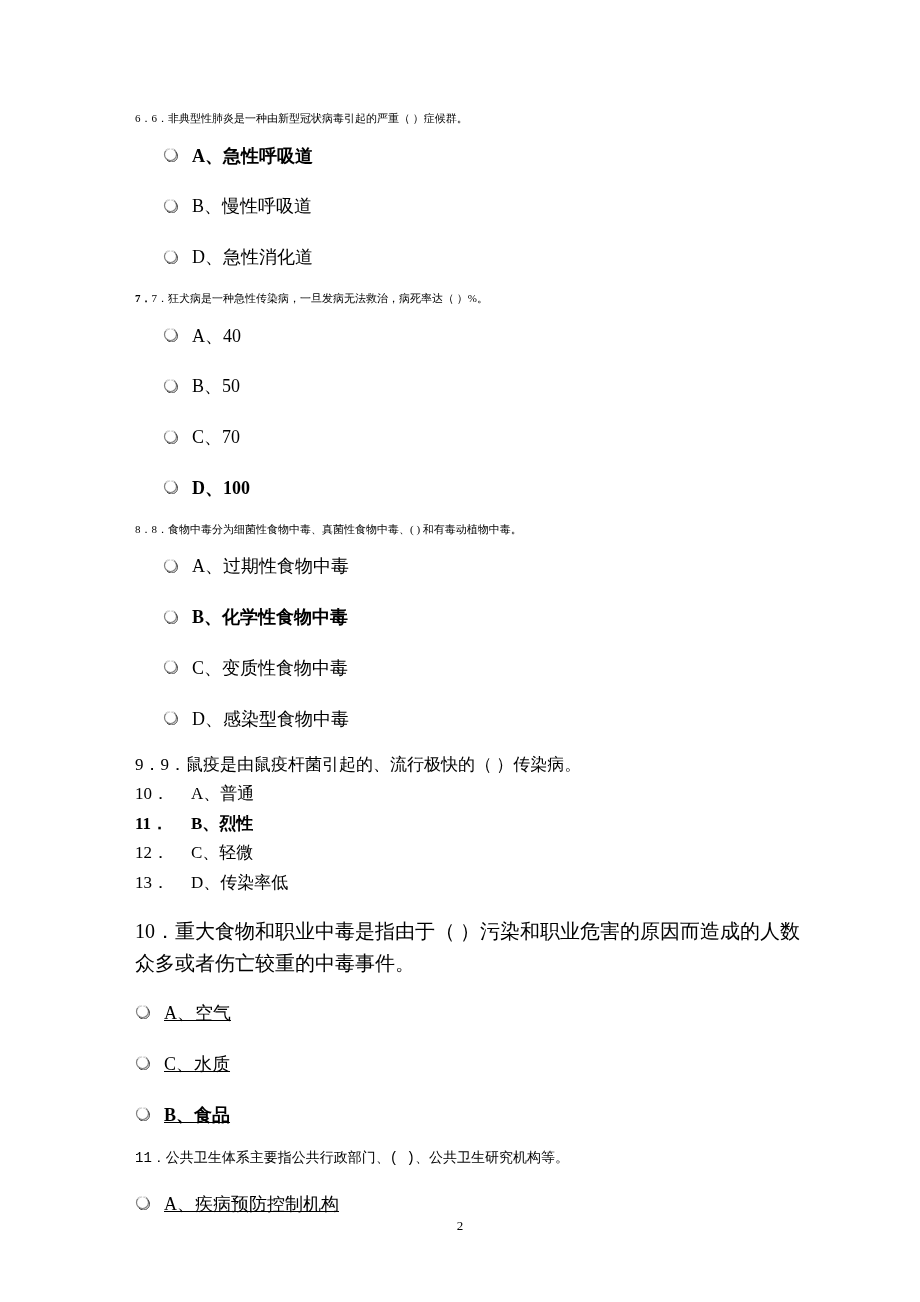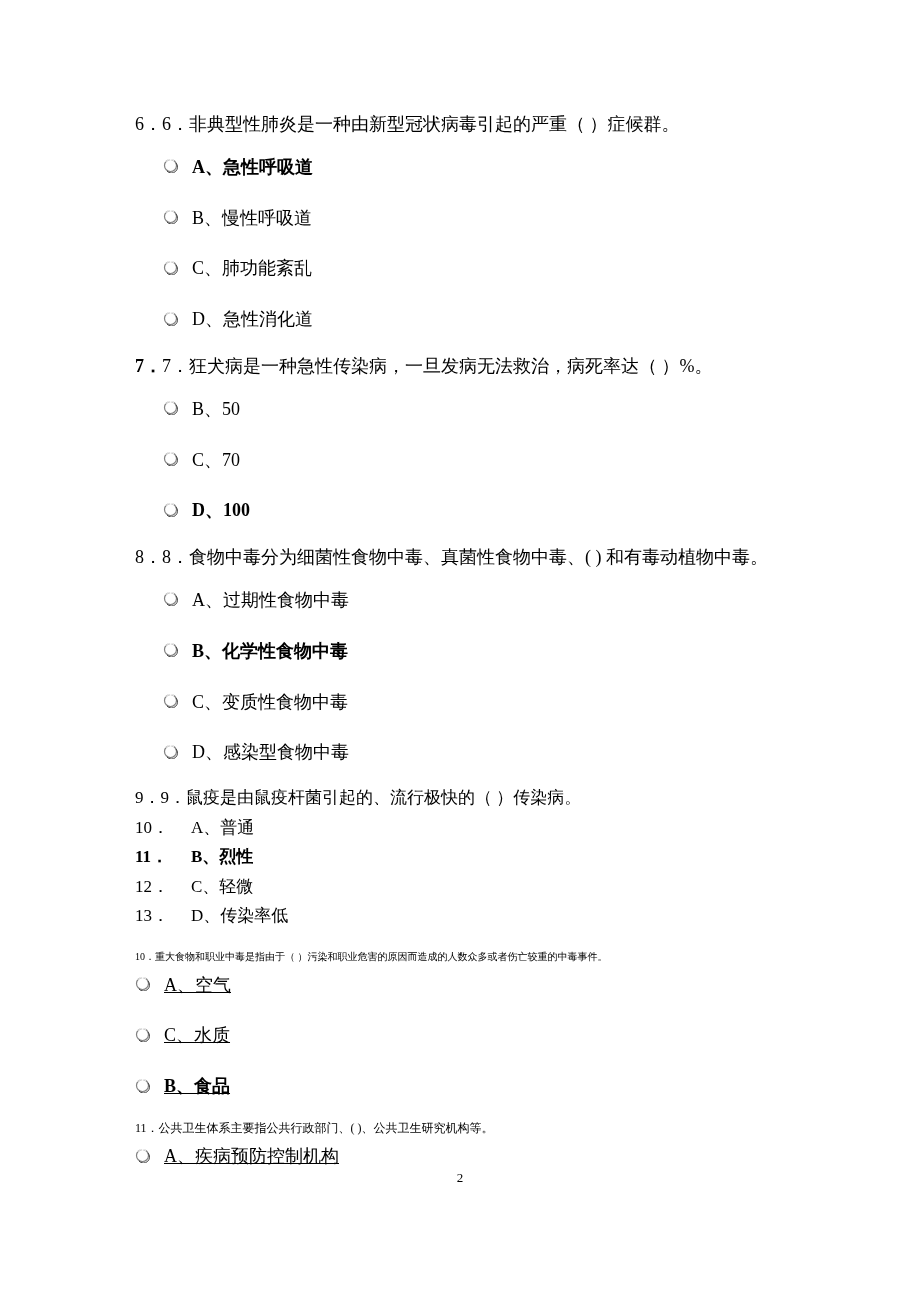--- a/index.html
+++ b/index.html
@@ -14,21 +14,21 @@
       background: #fff;
       color: #000;
       width: 920px;
       padding: 110px 120px 40px 135px;
       position: relative;
     }
     .question {
       margin-bottom: 6px;
     }
     .question-text {
-      font-size: 18px;
+      font-size: 11px;
       margin-bottom: 10px;
     }
     .option {
       display: flex;
       align-items: center;
       margin-bottom: 18px;
       padding-left: 28px;
     }
     .radio-icon {
       display: inline-block;
@@ -60,42 +60,43 @@
       width: 56px;
     }
     .plain-line.bold {
       font-weight: bold;
       font-family: Liberation Serif, serif;
     }
     .q10-block {
       margin-top: 20px;
     }
     .q10-question {
-      font-size: 10px;
-      margin-bottom: 2px;
+      font-size: 20px;
+      margin-bottom: 16px;
     }
     .option-left {
       display: flex;
       align-items: center;
       margin-bottom: 18px;
       padding-left: 0;
       text-decoration: underline;
     }
     .option-left .radio-icon {
       margin-right: 14px;
     }
     .option-left .option-text {
       padding-top: 4px;
     }
     .q11-block {
       margin-top: 6px;
     }
     .q11-question {
-      font-size: 12px;
-      margin-bottom: 0;
+      font-size: 14px;
+      margin-bottom: 16px;
+      font-family: Liberation Mono, monospace;
     }
     .page-number {
       position: absolute;
       bottom: 40px;
       left: 50%;
       transform: translateX(-50%);
       font-size: 13px;
     }
   </style>
 </head>
@@ -124,36 +125,36 @@
     <span class="option-text">B、慢性呼吸道</span>
   </div>
   <div class="option">
     <span class="radio-icon">
         <svg viewBox="0 0 15 15">
           <circle cx="7.5" cy="7.5" r="6" fill="none" stroke="#808080" stroke-width="1.2"></circle>
           <path d="M2.5 4 A6 6 0 0 1 11 2.5" fill="none" stroke="#fff" stroke-width="1"></path>
           <path d="M4 13 A6 6 0 0 0 13 5" fill="none" stroke="#404040" stroke-width="1"></path>
         </svg>
       </span>
-    <span class="option-text">C、肺功能紊乱</span>
-  </div>
-  <div class="option">
-    <span class="radio-icon">
-        <svg viewBox="0 0 15 15">
-          <circle cx="7.5" cy="7.5" r="6" fill="none" stroke="#808080" stroke-width="1.2"></circle>
-          <path d="M2.5 4 A6 6 0 0 1 11 2.5" fill="none" stroke="#fff" stroke-width="1"></path>
-          <path d="M4 13 A6 6 0 0 0 13 5" fill="none" stroke="#404040" stroke-width="1"></path>
-        </svg>
-      </span>
     <span class="option-text">D、急性消化道</span>
   </div>
 </div>
 
 <div class="question">
   <div class="question-text"><b>7．</b>7．狂犬病是一种急性传染病，一旦发病无法救治，病死率达（  ）%。</div>
+  <div class="option">
+    <span class="radio-icon">
+        <svg viewBox="0 0 15 15">
+          <circle cx="7.5" cy="7.5" r="6" fill="none" stroke="#808080" stroke-width="1.2"></circle>
+          <path d="M2.5 4 A6 6 0 0 1 11 2.5" fill="none" stroke="#fff" stroke-width="1"></path>
+          <path d="M4 13 A6 6 0 0 0 13 5" fill="none" stroke="#404040" stroke-width="1"></path>
+        </svg>
+      </span>
+    <span class="option-text">A、40</span>
+  </div>
   <div class="option">
     <span class="radio-icon">
         <svg viewBox="0 0 15 15">
           <circle cx="7.5" cy="7.5" r="6" fill="none" stroke="#808080" stroke-width="1.2"></circle>
           <path d="M2.5 4 A6 6 0 0 1 11 2.5" fill="none" stroke="#fff" stroke-width="1"></path>
           <path d="M4 13 A6 6 0 0 0 13 5" fill="none" stroke="#404040" stroke-width="1"></path>
         </svg>
       </span>
     <span class="option-text">B、50</span>
   </div>

